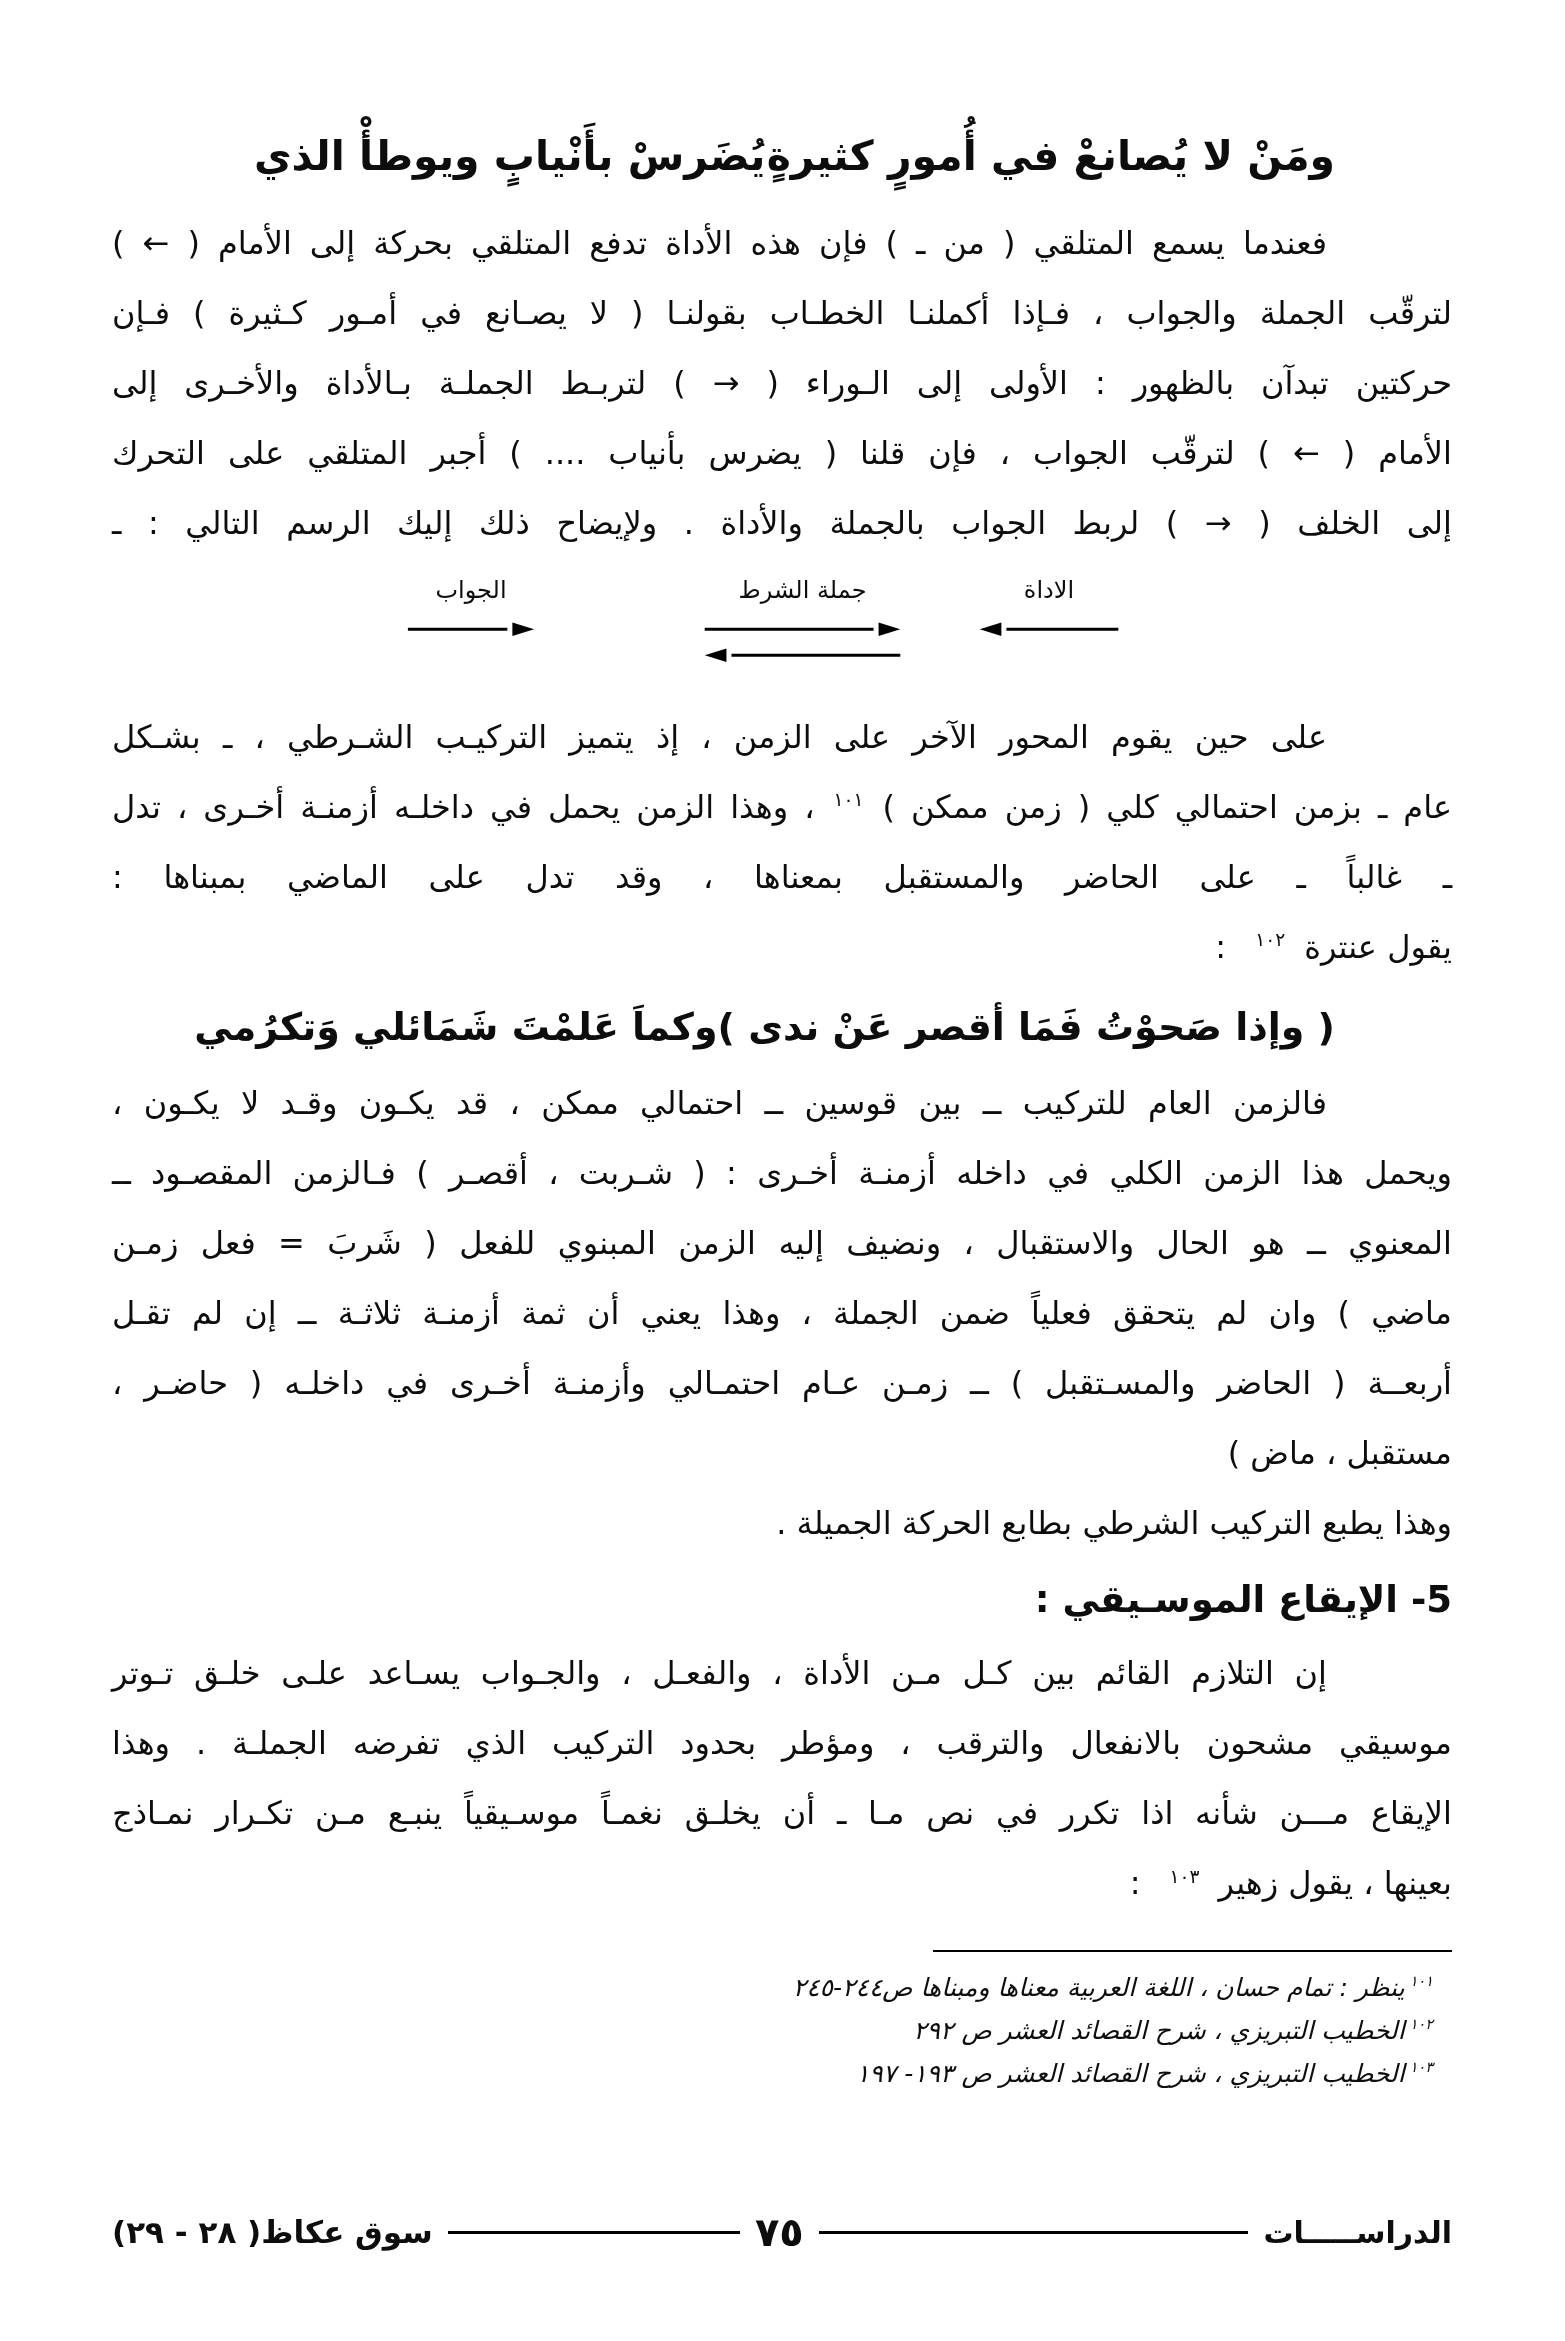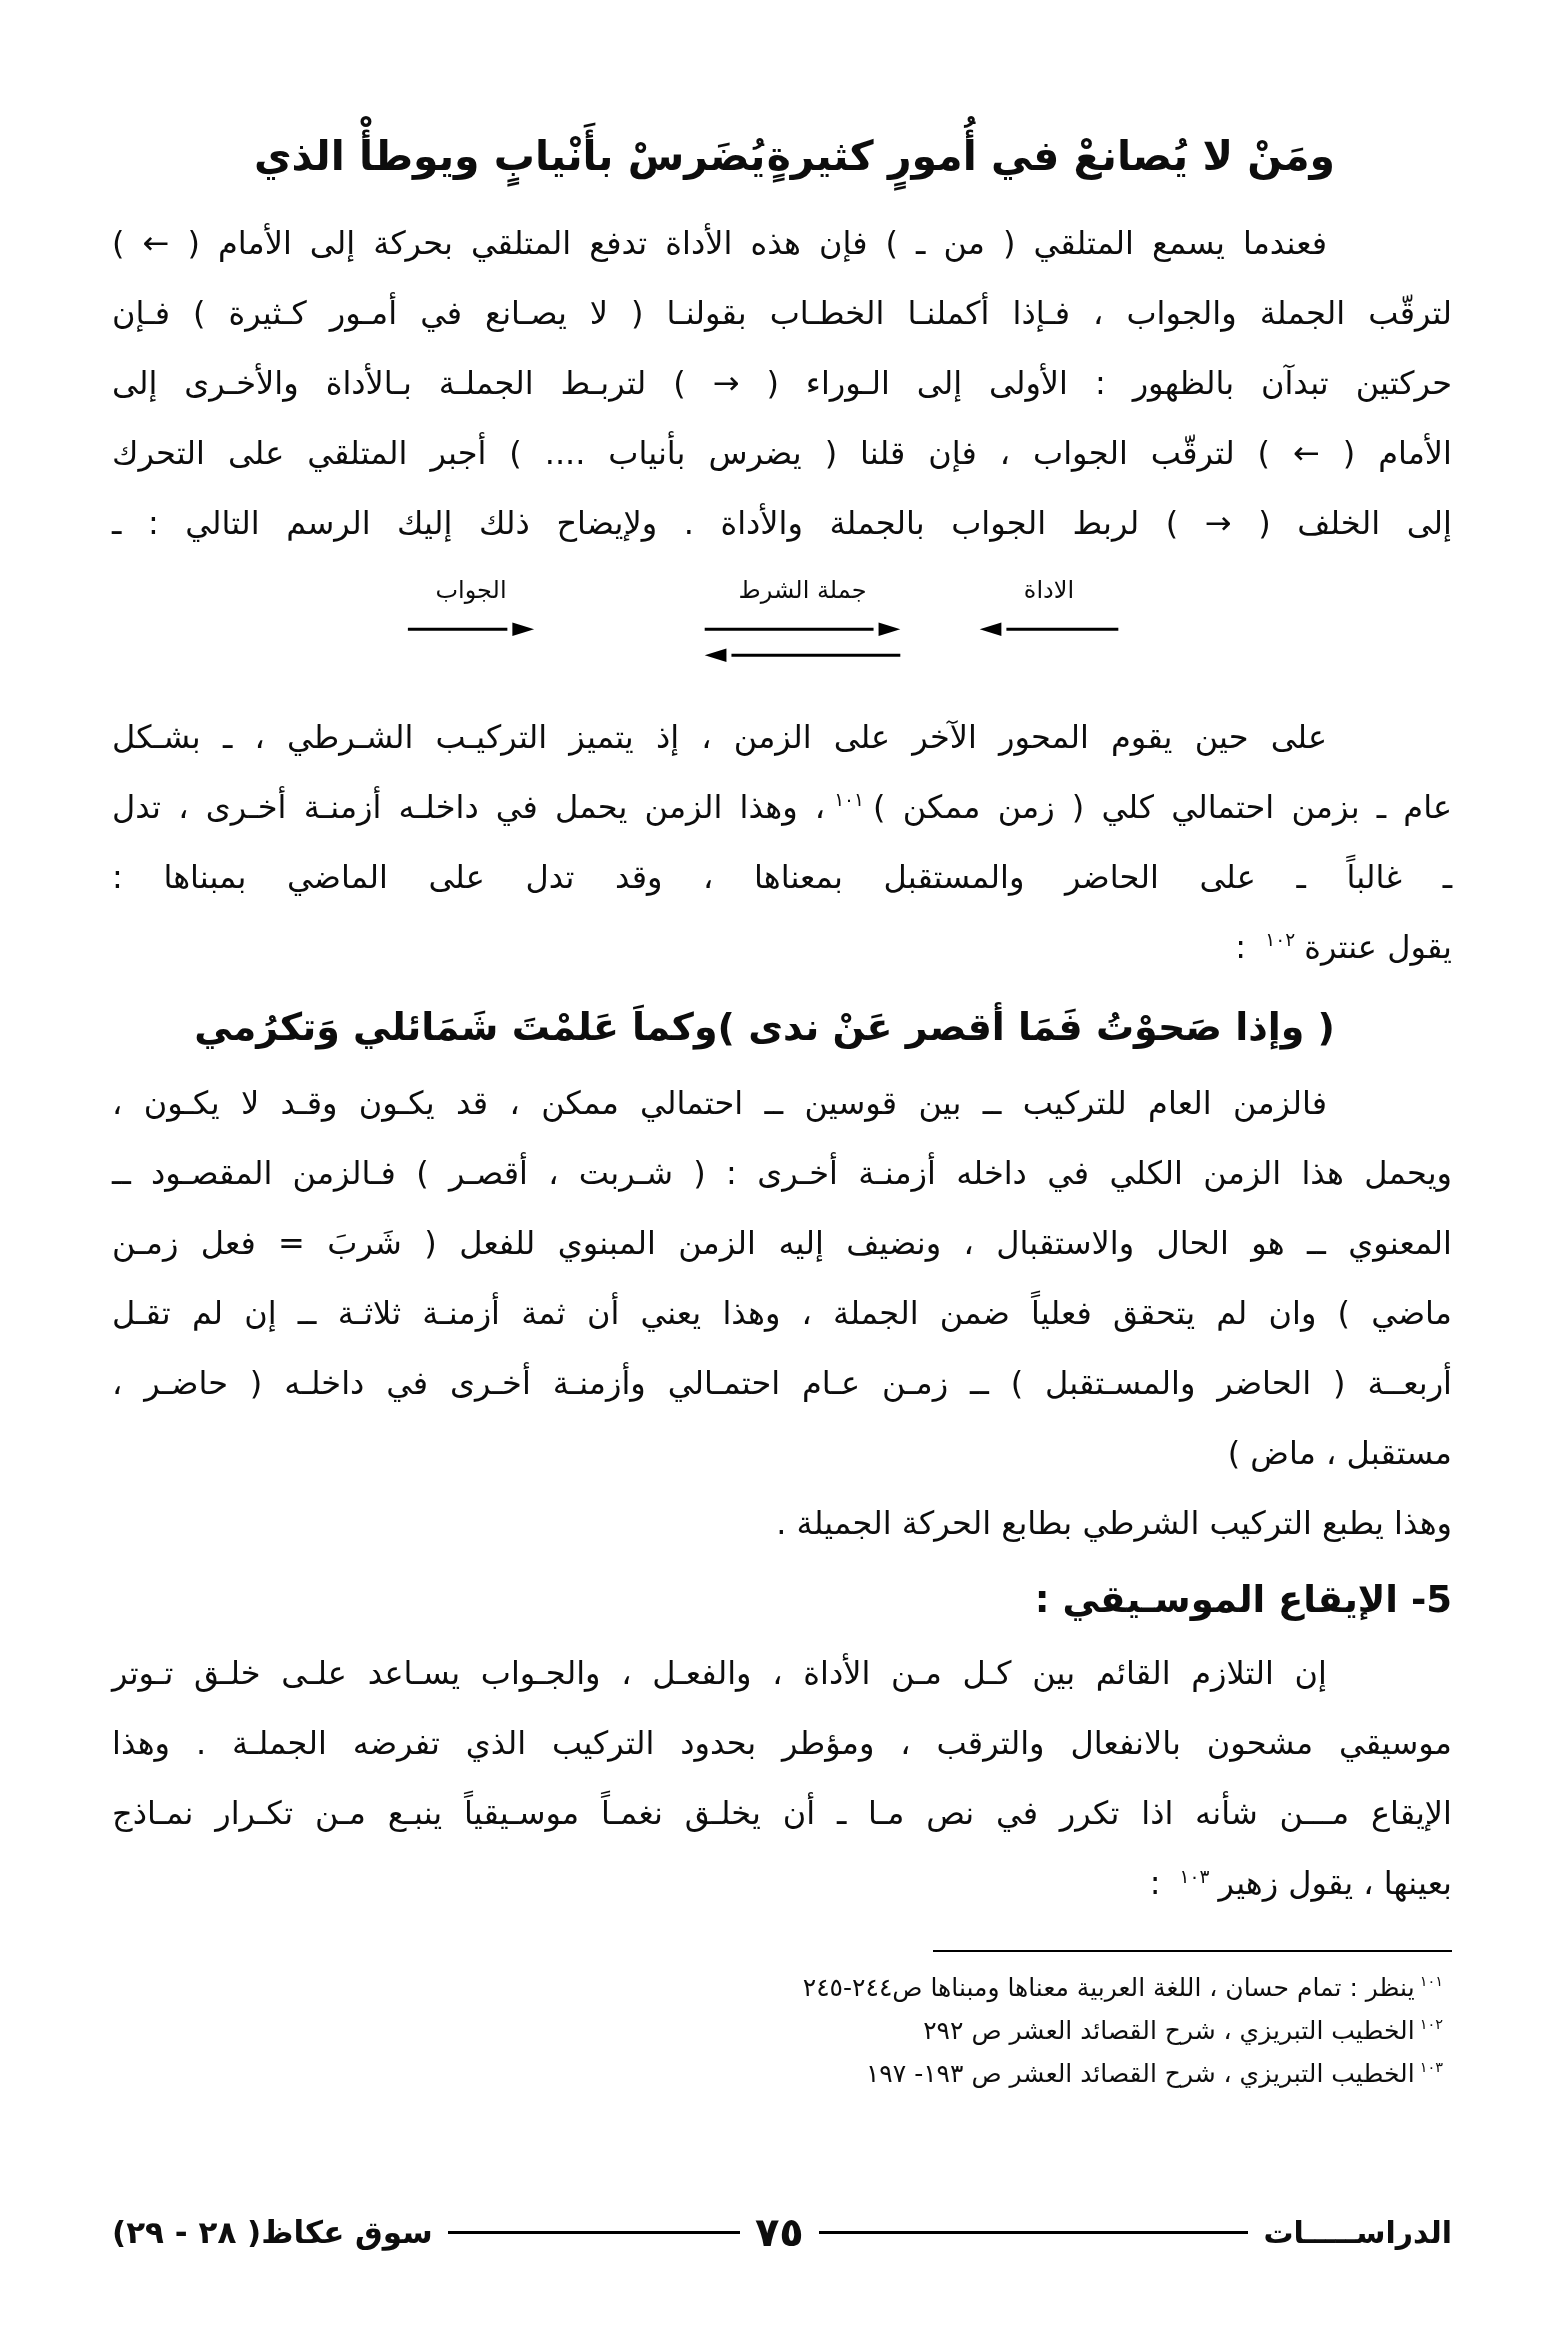--- a/index.html
+++ b/index.html
@@ -24,35 +24,35 @@
   .verse1 { font-size: 41px; padding: 6.7px 117px 28.4px 142px; }
   .verse2 { font-size: 38px; padding: 23.4px 117px 18.4px 142px; }
 
   .line {
     font-size: 32px; line-height: 70px;
     text-align: justify; text-align-last: justify;
   }
   .line.short { text-align: right; text-align-last: right; }
   .line.indent { padding-right: 125px; }
 
-  sup.ref { font-size: 0.58em; vertical-align: super; line-height: 0; margin: 0 9px; }
+  sup.ref { font-size: 0.58em; vertical-align: super; line-height: 0; margin: 0 19px; }
 
   .heading { font-size: 37px; font-weight: 700; line-height: 77px; text-align: right; margin-top: 3.3px; }
 
   .diagram { position: relative; height: 144px; }
   .dg-group { position: absolute; top: 11.7px; display: flex; flex-direction: column; align-items: center; gap: 10px; }
   .dg-label { font-size: 24px; line-height: 40px; white-space: nowrap; }
   .dg-adah  { left: 866px; width: 142px; }
   .dg-shart { left: 591px;  width: 199px; }
   .dg-jawab { left: 294px;  width: 130px; }
   .dg-arrows { display: flex; flex-direction: column; gap: 7.5px; align-items: center; }
 
   .footnotes { margin-top: 32px; }
   .fn-rule { width: 519px; border-top: 2.5px solid #000; margin: 0 0 13.4px auto; margin-right: 0; margin-left: auto; }
-  .fn-line { font-size: 25px; line-height: 43px; text-align: right; }
+  .fn-line { font-size: 25px; line-height: 43px; text-align: right; font-style: italic; }
   .fn-line sup.ref { margin-left: 5px; }
 
   .footer {
     position: absolute; left: 113px; right: 113px; bottom: 87px;
     display: flex; align-items: center; direction: rtl; font-weight: 700;
   }
   .f-journal { font-size: 30px; white-space: nowrap; }
   .f-page    { font-size: 40px; white-space: nowrap; }
   .f-issue   { font-size: 31px; white-space: nowrap; }
   .f-rule { border-top: 3.3px solid #000; height: 0; }

